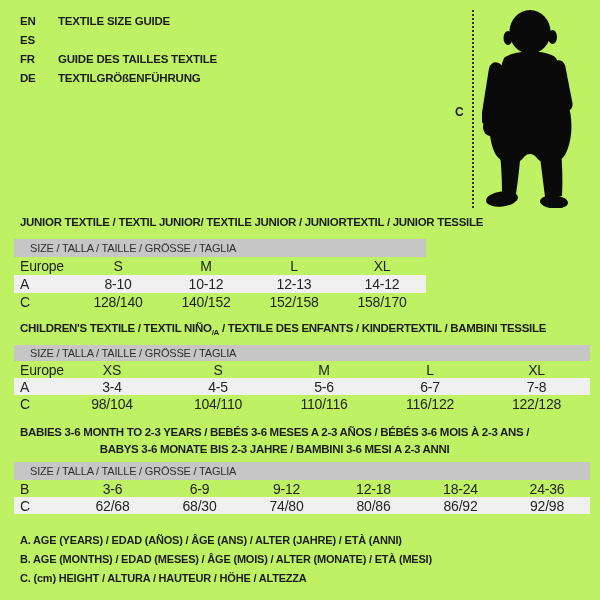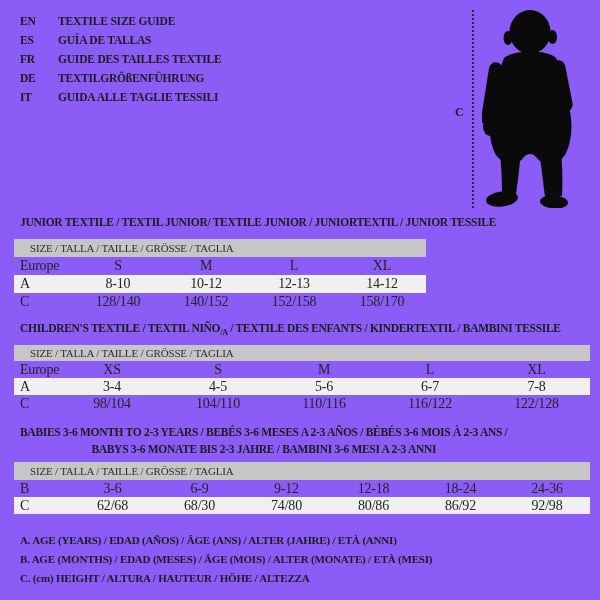--- a/index.html
+++ b/index.html
@@ -1,17 +1,17 @@
 <!DOCTYPE html>
 <html><head>
 <meta charset="utf-8">
 <style>
   html,body{margin:0;padding:0;background:#fff;}
-  .canvas{position:relative;width:600px;height:600px;background:#8b5cf6;overflow:hidden;
-          font-family:Liberation Serif, serif;color:#1c1c1c;}
+  .canvas{position:relative;width:600px;height:600px;background:#bef264;overflow:hidden;
+          font-family:Liberation Sans, sans-serif;color:#1c1c1c;}
 
   
   .lang-block{position:absolute;left:20px;top:12px;}
   .lang-row{display:flex;line-height:19px;font-size:11.5px;font-weight:700;letter-spacing:-0.2px;}
   .lang-code{width:38px;flex:0 0 38px;}
   .lang-label{white-space:nowrap;}
 
   
   .figure-c{position:absolute;left:455px;top:105px;font-size:12px;font-weight:700;}
   .dotted-line{position:absolute;left:472px;top:10px;height:198px;width:0;
@@ -46,33 +46,28 @@
 
 <div class="canvas">
 
   <div class="lang-block">
     <div class="lang-row">
       <span class="lang-code">EN</span>
       <span class="lang-label">TEXTILE SIZE GUIDE</span>
     </div>
     <div class="lang-row">
       <span class="lang-code">ES</span>
-      <span class="lang-label">GUÍA DE TALLAS</span>
     </div>
     <div class="lang-row">
       <span class="lang-code">FR</span>
       <span class="lang-label">GUIDE DES TAILLES TEXTILE</span>
     </div>
     <div class="lang-row">
       <span class="lang-code">DE</span>
       <span class="lang-label">TEXTILGRÖßENFÜHRUNG</span>
-    </div>
-    <div class="lang-row">
-      <span class="lang-code">IT</span>
-      <span class="lang-label">GUIDA ALLE TAGLIE TESSILI</span>
     </div>
   </div>
 
   <span class="figure-c">C</span>
   <div class="dotted-line"></div>
   <svg class="baby-svg" viewBox="0 0 108 200" aria-hidden="true">
     <g fill="#0a0a0a">
       <ellipse cx="48" cy="24" rx="20.5" ry="22"></ellipse>
       <ellipse cx="26" cy="30" rx="4.5" ry="7"></ellipse>
       <ellipse cx="70.5" cy="29" rx="4.5" ry="7"></ellipse>

